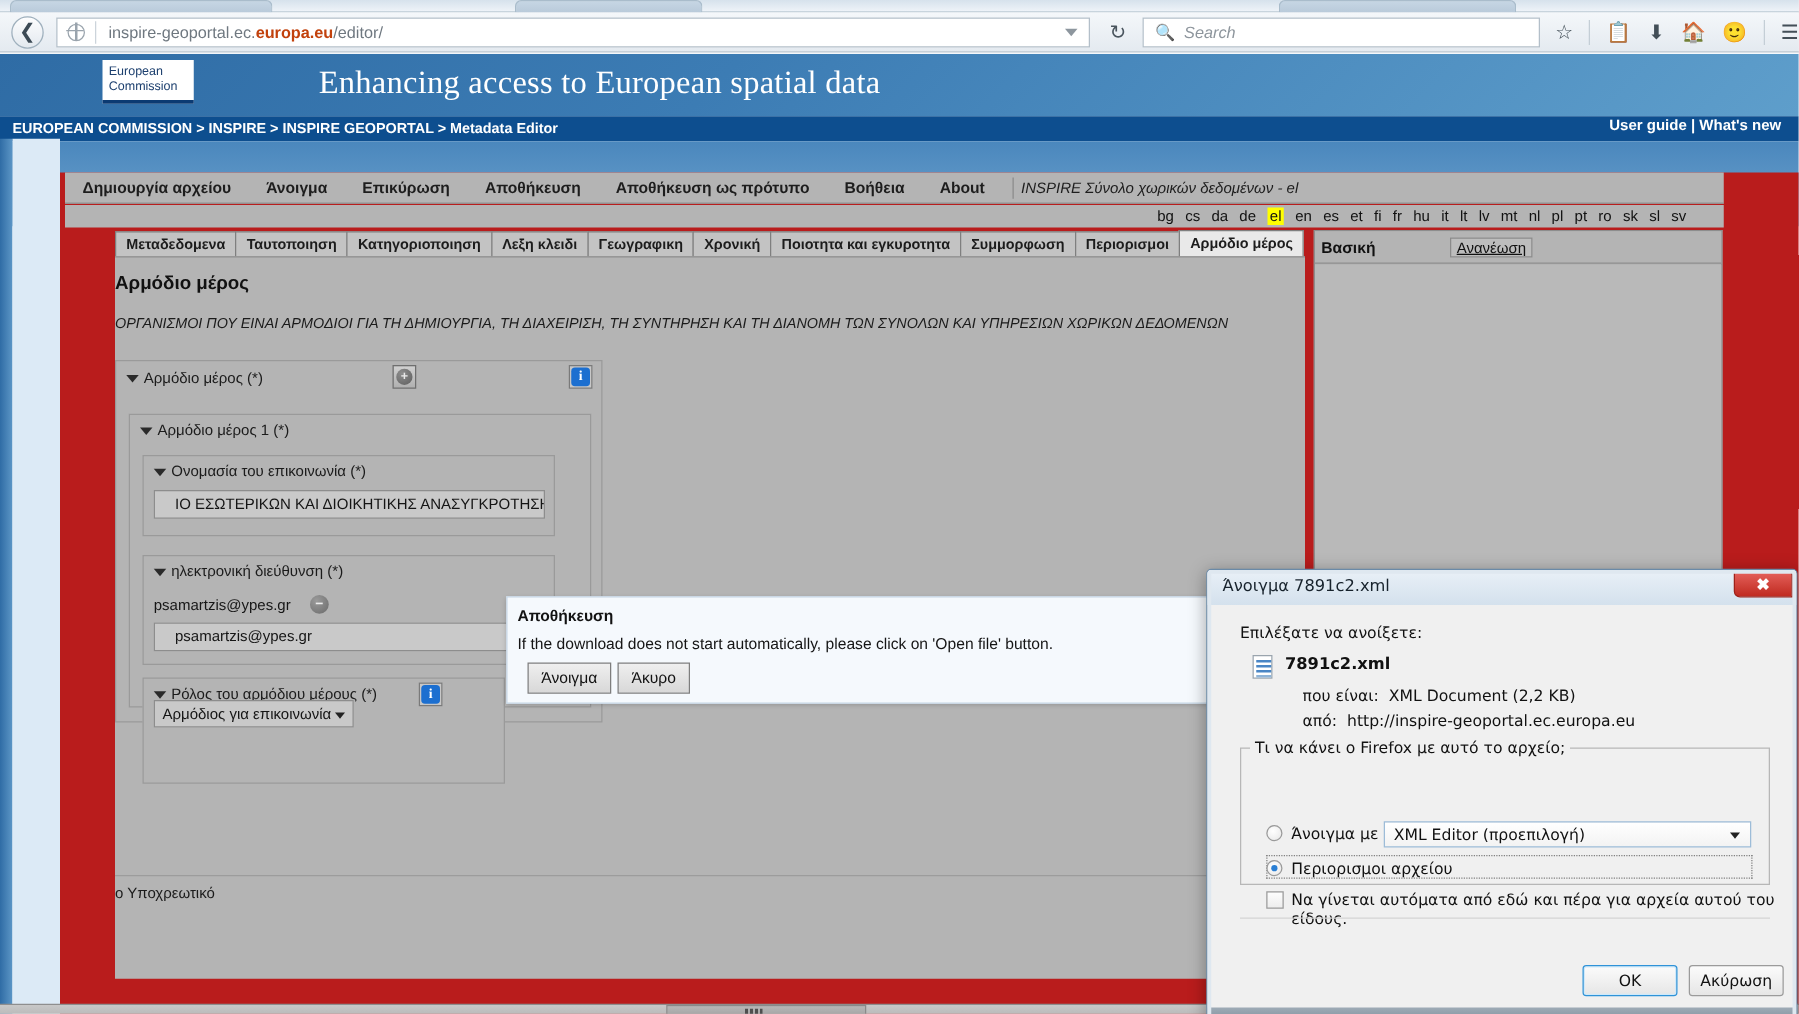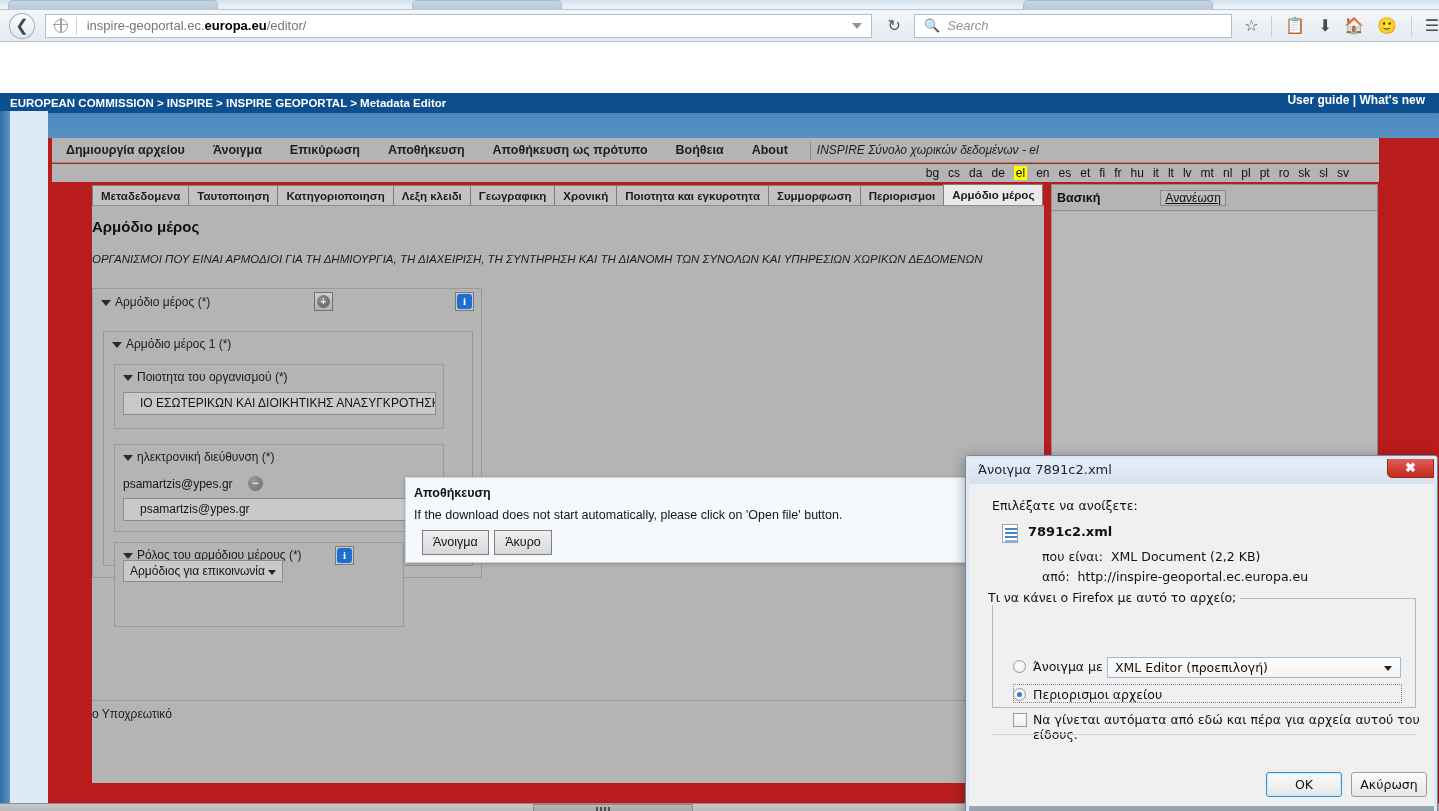--- a/index.html
+++ b/index.html
@@ -52,21 +52,21 @@
     border: 1.6px solid #9aa4ad; position: relative; flex: 0 0 auto;
   }
   .globe-ic:before {
     content:""; position:absolute; left:-1.6px; top:4.4px; width:13.6px; height:1.5px; background:#9aa4ad;
   }
   .globe-ic:after {
     content:""; position:absolute; left:5.3px; top:-1.6px; width:1.5px; height:13.6px; background:#9aa4ad;
   }
   .urlsep { width:1px; height:18px; background:#ccd4db; }
   .urltext { padding-left:10px; white-space: nowrap; }
-  .urltext b { color:#000000; font-weight:700; }
+  .urltext b { color:#c2410c; font-weight:700; }
   .urltext .dim { color:#6f7880; }
   .urlcaret {
     margin-left:auto; margin-right:9px; width:0; height:0;
     border-left:5px solid transparent; border-right:5px solid transparent;
     border-top:6px solid #8d969e;
   }
   .reloadbtn { margin-left: 8px; width: 28px; text-align:center; font-size:16px; color:#4a555e; }
   .searchbox {
     margin-left: 6px; height: 24px; width: 322px;
     background: #fff; border: 1px solid #b3bfc9;
@@ -327,21 +327,21 @@
   }
   .ff-meta1 { position:absolute; left:72px; top:63px; font-size:12.5px; color:#111; font-family:"DejaVu Sans", sans-serif; }
   .ff-meta2 { position:absolute; left:72px; top:83px; font-size:12.5px; color:#111; font-family:"DejaVu Sans", sans-serif; }
   .ff-meta1 .k, .ff-meta2 .k { margin-right:4px; }
 
   .ff-group {
     position:absolute; left:22px; top:112px; width:424px; height:110px;
     border:1px solid #b7b7b7;
   }
   .ff-group-legend {
-    position:absolute; left:14px; top:104px; background:#f0f0f0; padding:0 4px;
+    position:absolute; left:30px; top:104px; background:#f0f0f0; padding:0 4px;
     font-size:12.5px; color:#111; font-family:"DejaVu Sans", sans-serif;
   }
   .ff-radio {
     position:absolute; width:13px; height:13px; border-radius:50%;
     background: radial-gradient(circle at 40% 35%, #ffffff, #e7e7e7);
     border:1px solid #9a9a9a;
   }
   .ff-radio.on:after {
     content:""; position:absolute; left:3px; top:3px; width:5px; height:5px;
     border-radius:50%; background:#2a7fd4;
@@ -417,20 +417,27 @@
       <span>⬇</span>
       <span>🏠</span>
       <span>🙂</span>
       <span class="divider"></span>
       <span>☰</span>
     </div>
   </div>
 
   <div id="page">
 
+    <div class="ec-header">
+      <div class="ec-logo">
+        <div>European</div>
+        <div>Commission</div>
+      </div>
+      <div class="ec-title">Enhancing access to European spatial data</div>
+    </div>
 
     <div class="ec-breadcrumb">EUROPEAN COMMISSION &gt; INSPIRE &gt; INSPIRE GEOPORTAL &gt; Metadata Editor</div>
 
     <div class="ec-subbar"></div>
     <div class="ec-links">
       <span>User guide</span>
       <span>|</span>
       <span>What's new</span>
     </div>
 
@@ -502,21 +509,21 @@
           <div class="btn-info" style="left:362px; top:3px;">
             <span class="ic-info">i</span>
           </div>
 
           <div class="grp grp-l1">
             <div class="tri" style="left:8px; top:10px;"></div>
             <div class="lbl" style="left:22px; top:5px;">Αρμόδιο μέρος 1 (*)</div>
 
             <div class="grp grp-l2a">
               <div class="tri" style="left:8px; top:10px;"></div>
-              <div class="lbl" style="left:22px; top:5px;">Ποιοτητα του οργανισμού (*)</div>
+              <div class="lbl" style="left:22px; top:5px;">Ονομασία του επικοινωνία (*)</div>
               <div class="txtinput" style="left:8px; top:27px; width:313px;">ΙΟ ΕΣΩΤΕΡΙΚΩΝ ΚΑΙ ΔΙΟΙΚΗΤΙΚΗΣ ΑΝΑΣΥΓΚΡΟΤΗΣΗΣ</div>
             </div>
 
             <div class="grp grp-l2b">
               <div class="tri" style="left:8px; top:10px;"></div>
               <div class="lbl" style="left:22px; top:5px;">ηλεκτρονική διεύθυνση (*)</div>
               <div class="statictext" style="left:8px; top:32px;">psamartzis@ypes.gr</div>
               <div class="btn-sq" style="left:131px; top:29px; background:transparent; border:none;">
                 <span class="circ-minus">−</span>
               </div>

